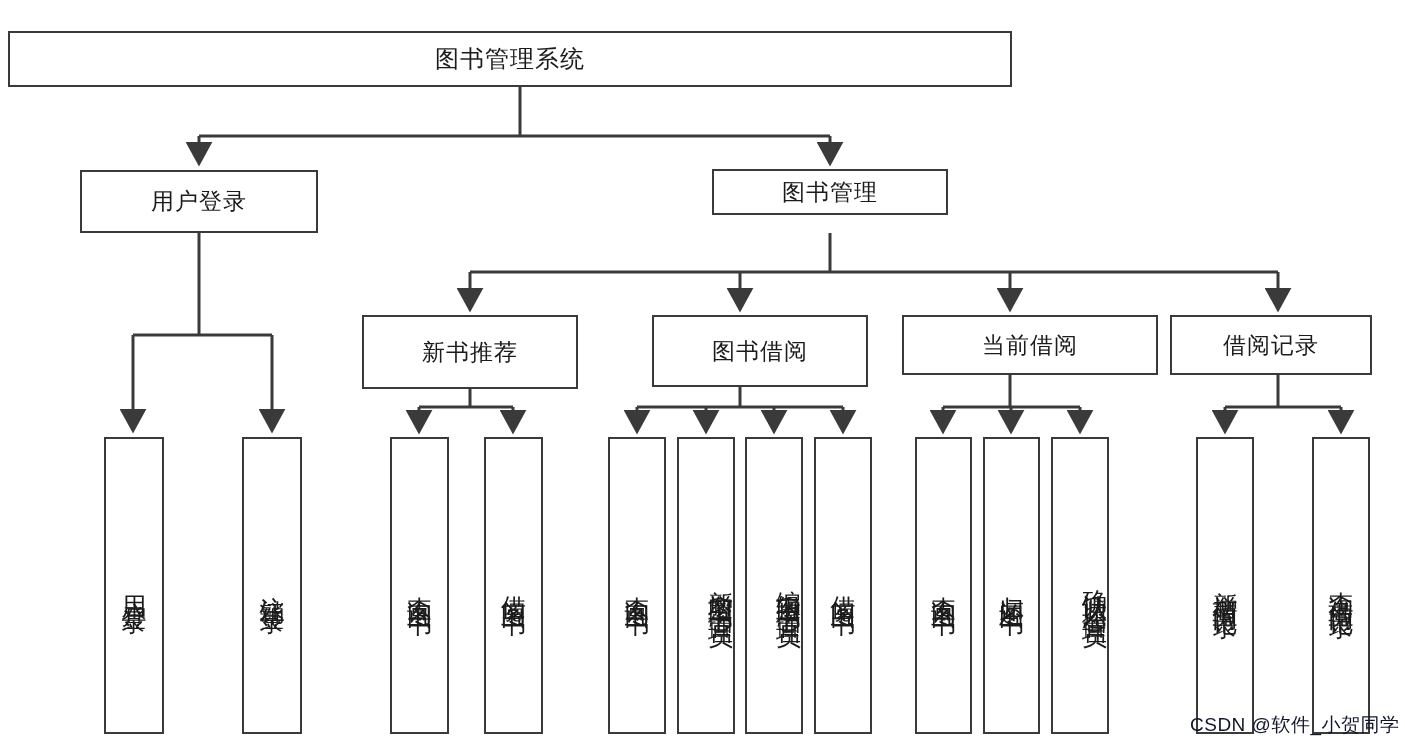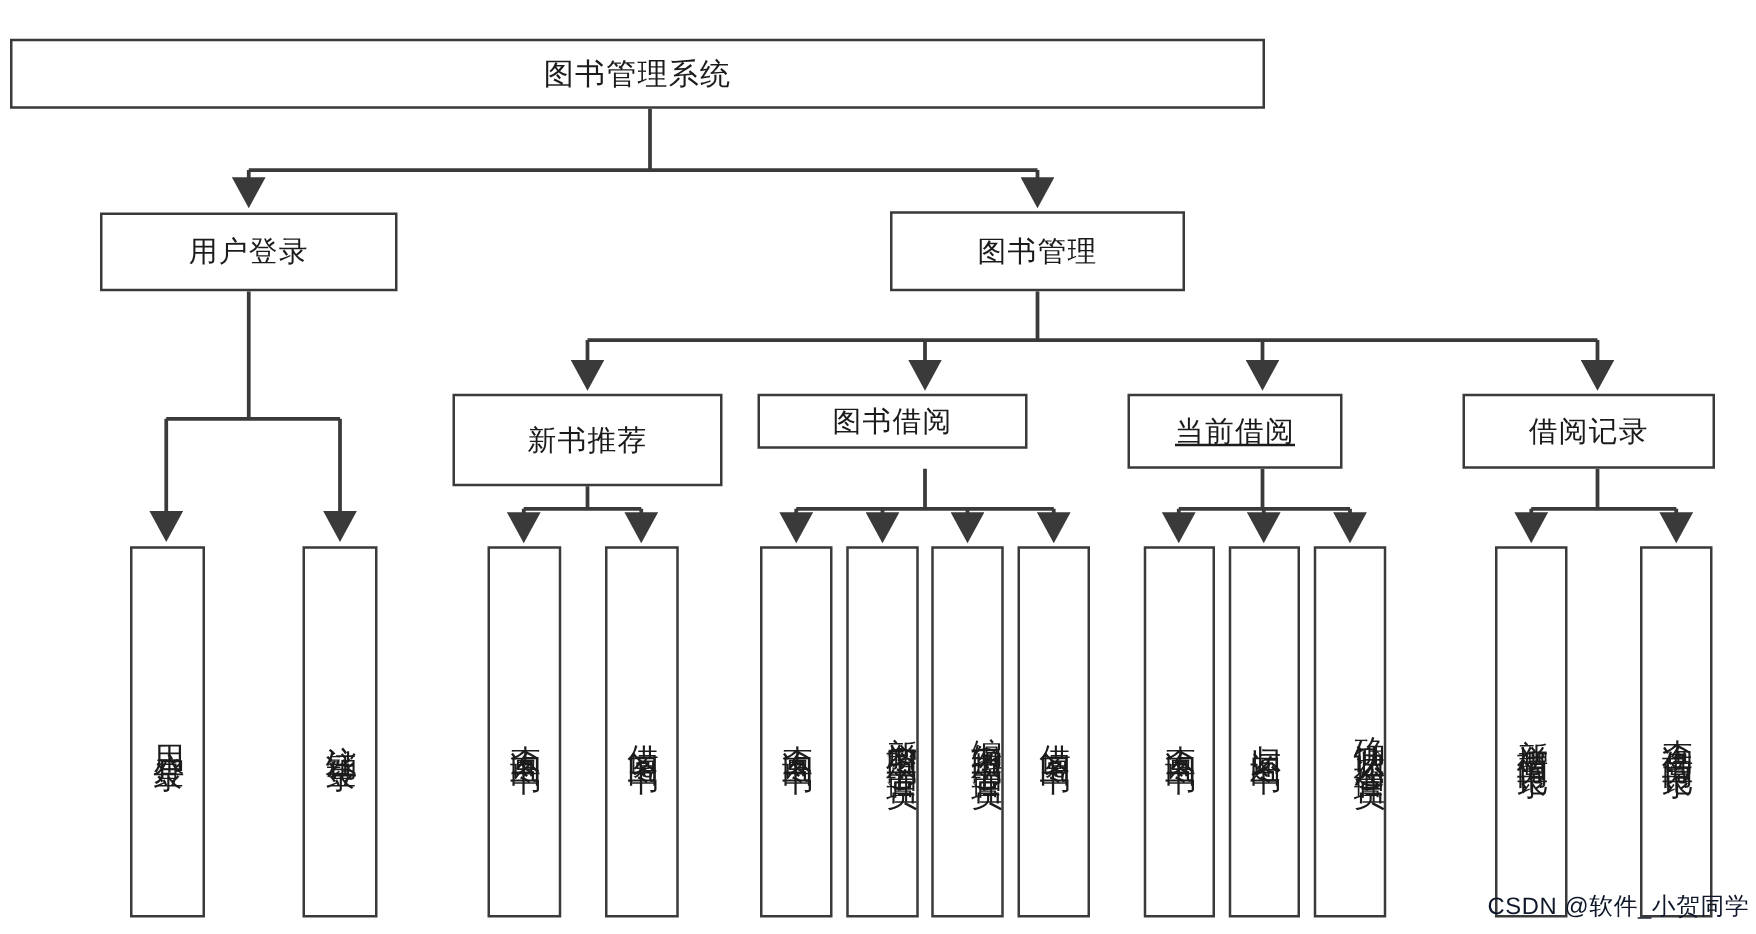--- a/index.html
+++ b/index.html
@@ -94,31 +94,31 @@
     </g>
   </svg>
 
   <div class="node title" style="left:8px;top:12px;width:1004px;height:56px;margin-top:19px;">
     <span>图书管理系统</span>
   </div>
 
   <div class="node h" style="left:80px;top:170px;width:238px;height:63px;">
     <span>用户登录</span>
   </div>
-  <div class="node h" style="left:712px;top:169px;width:236px;height:64px;">
+  <div class="node h" style="left:712px;top:169px;width:236px;height:46px;">
     <span>图书管理</span>
   </div>
 
   <div class="node h" style="left:362px;top:315px;width:216px;height:74px;">
     <span>新书推荐</span>
   </div>
-  <div class="node h" style="left:606px;top:315px;width:216px;height:44px;">
+  <div class="node h" style="left:652px;top:315px;width:216px;height:72px;">
     <span>图书借阅</span>
   </div>
-  <div class="node h" style="left:902px;top:315px;width:172px;height:60px;text-decoration:underline;">
+  <div class="node h" style="left:902px;top:315px;width:256px;height:60px;">
     <span>当前借阅</span>
   </div>
   <div class="node h" style="left:1170px;top:315px;width:202px;height:60px;">
     <span>借阅记录</span>
   </div>
 
   <div class="node v mid" style="left:104px;top:437px;width:60px;height:297px;">
     <span>用户登录</span>
   </div>
   <div class="node v mid" style="left:242px;top:437px;width:60px;height:297px;">

